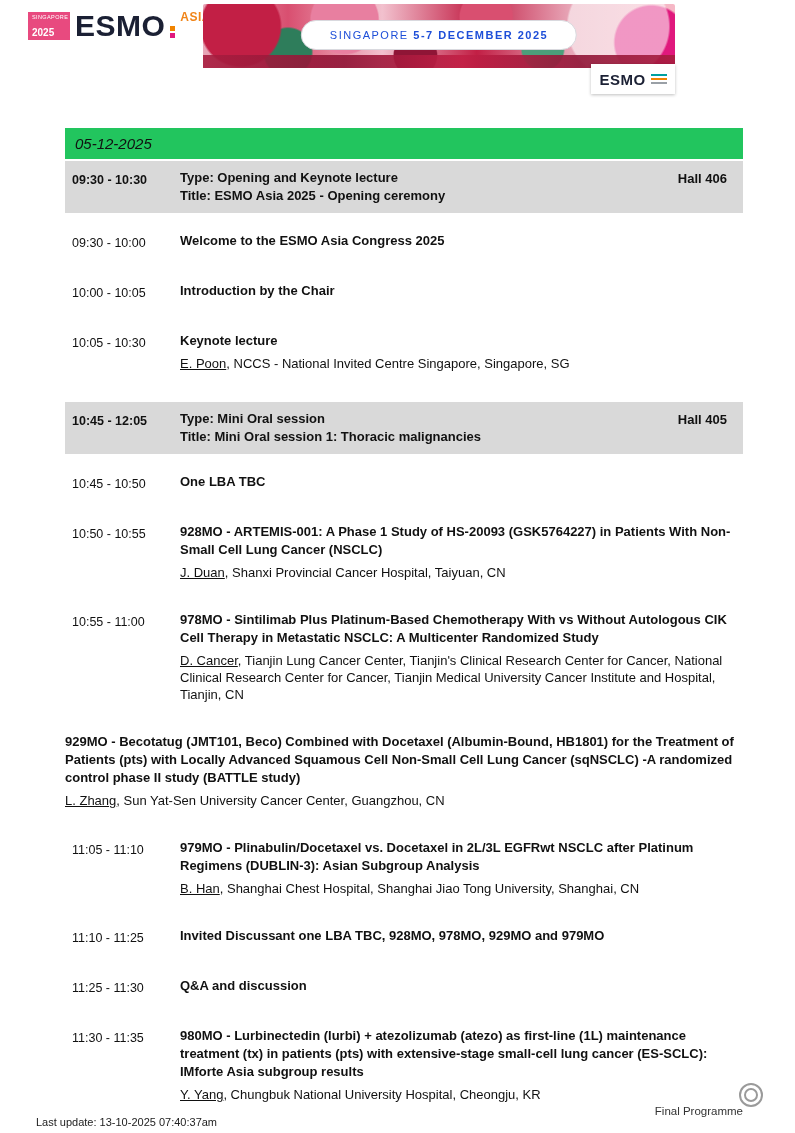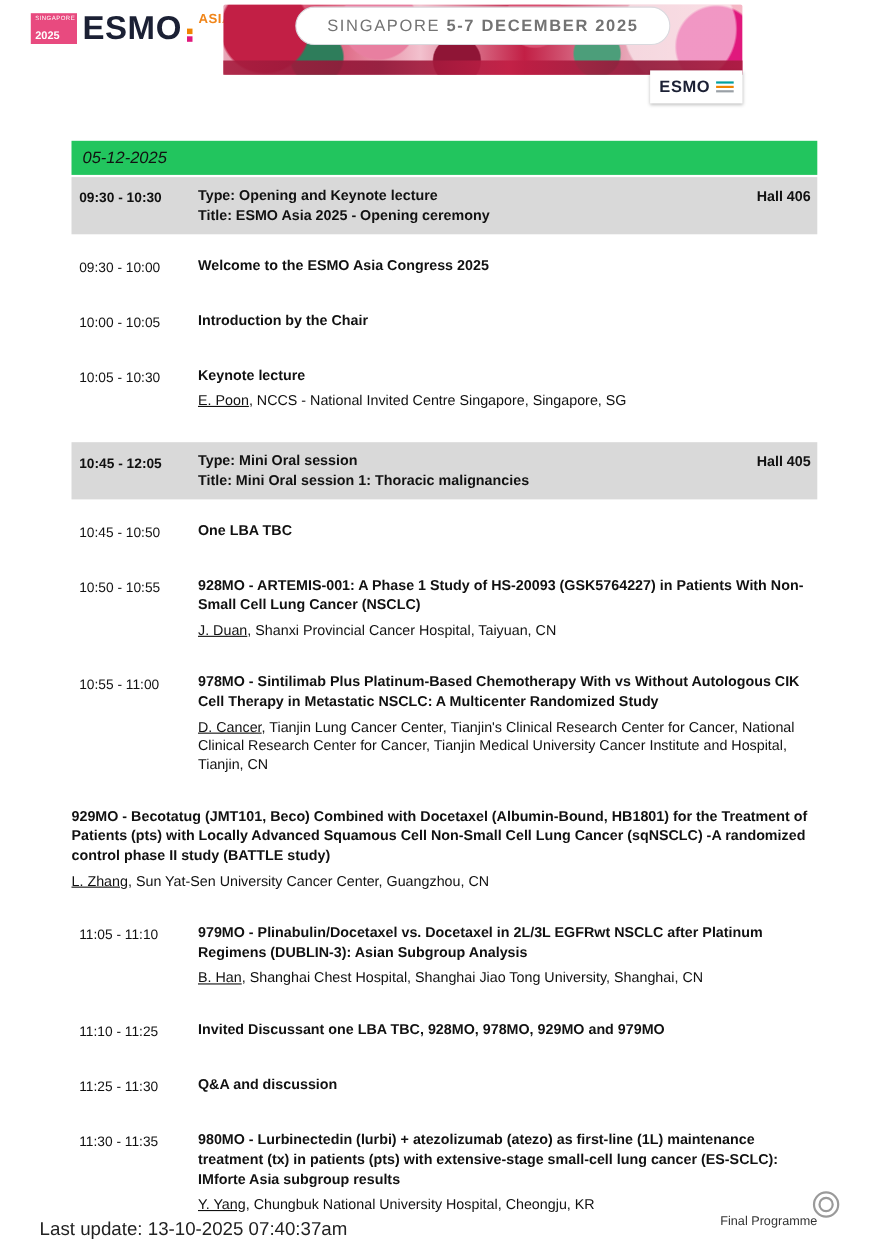--- a/index.html
+++ b/index.html
@@ -38,23 +38,23 @@
       radial-gradient(circle at 88% 35%, rgba(255,255,255,.55) 0 12%, transparent 12.5%),
       radial-gradient(circle at 95% 60%, #e0187d 0 8%, transparent 8.5%),
       linear-gradient(90deg,#e8a7b8 0%, #d94f70 18%, #f2c1ce 38%, #c21f45 58%, #e8a7b8 78%, #f6b8c6 100%);
   }
   .banner::after {
     content:""; position:absolute; left:0; right:0; bottom:0; height:13px;
     background:linear-gradient(90deg,#a81d3f 0%, #8f1536 30%, #c21f45 55%, #8f1536 80%, #a81d3f 100%);
     opacity:.9;
   }
   .banner-pill {
-    position:absolute; left:50%; top:2px; transform:translateX(-50%);
+    position:absolute; left:50%; top:16px; transform:translateX(-50%);
     background:#ffffff; border:1px solid #d9d9de; border-radius:22px;
-    padding:8px 28px; white-space:nowrap; color:#737373; font-size:15px; letter-spacing:1.5px;
+    padding:8px 28px; white-space:nowrap; color:#1d4ed8; font-size:11px; letter-spacing:1.5px;
     z-index:2;
   }
   .banner-pill b { font-weight:bold; }
   .esmo-badge {
     position:absolute; right:0; bottom:-26px; width:84px; height:30px; background:#ffffff;
     box-shadow:0 1px 3px rgba(0,0,0,.25); display:flex; align-items:center; justify-content:center; gap:5px;
     z-index:3;
   }
   .esmo-badge .bt { font-weight:bold; color:#1b2034; font-size:15px; letter-spacing:.5px; }
   .badge-lines { display:flex; flex-direction:column; gap:2px; }
@@ -65,40 +65,40 @@
 
   
   .schedule { position:absolute; left:65px; top:128px; width:678px; }
   .datebar {
     background:#22c55e; font-style:italic; font-weight:normal; font-size:15px;
     padding:7px 10px; margin-bottom:2px;
   }
   .row { display:flex; }
   .col-time { width:115px; flex-shrink:0; font-size:12.5px; padding-left:7px; padding-top:2px; line-height:18px; }
   .col-main { flex:1; font-size:13px; padding-right:8px; }
-  .col-hall { width:70px; flex-shrink:0; font-weight:bold; font-size:13px; text-align:right; padding-right:6px; padding-top:2px; }
+  .col-hall { width:70px; flex-shrink:0; font-weight:bold; font-size:13px; text-align:right; padding-right:16px; padding-top:2px; }
   .row.session { background:#d9d9d9; padding:8px 0; margin-bottom:19px; }
   .row.session .col-time { font-weight:bold; }
   .session-line { font-weight:bold; line-height:18px; }
   .row.entry { margin-bottom:30px; }
   .entry-title { font-weight:bold; line-height:18px; }
   .entry-speaker { margin-top:5px; line-height:17px; }
   .speaker-name { text-decoration:underline; color:#111; cursor:pointer; }
 
   
   .watermark {
     position:absolute; right:32px; bottom:26px; display:flex; align-items:center; gap:9px;
     color:#8f8f8f; font-size:21px; letter-spacing:1px;
   }
   .wm-icon {
     width:24px; height:24px; border:2px solid #9a9a9a; border-radius:50%;
     display:flex; align-items:center; justify-content:center; color:#9a9a9a; font-size:12px;
   }
   .wm-icon::before { content:""; width:10px; height:10px; border:2px solid #9a9a9a; border-radius:50%; }
-  .footer-left { position:absolute; left:36px; bottom:5px; font-size:17px; color:#222; }
+  .footer-left { position:absolute; left:36px; bottom:5px; font-size:11px; color:#222; }
   .footer-right { position:absolute; right:52px; bottom:16px; font-size:11.5px; color:#333; }
 </style>
 </head>
 <body>
 
 <div class="page">
 
   <div class="logo">
     <div class="logo-box">
       <span class="t">SINGAPORE</span>

